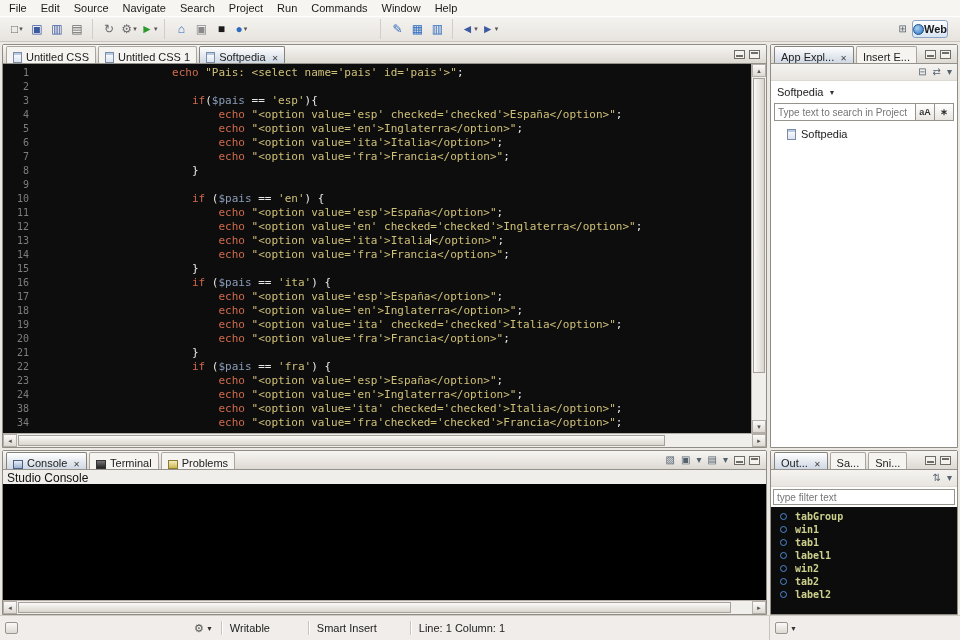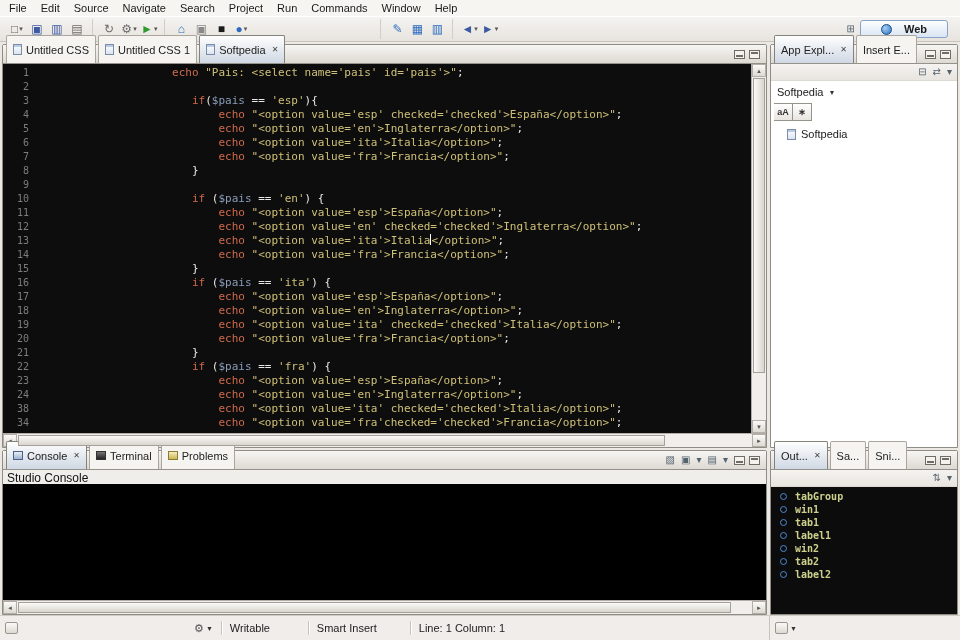--- a/index.html
+++ b/index.html
@@ -17,30 +17,30 @@
     border-top:1px solid #fff;border-bottom:1px solid #c9c5be;padding:0 4px}
   .tgroup{display:flex;align-items:center;padding:0 3px}
   .tgroup + .tgroup{border-left:1px solid #d2cec7;margin-left:2px;padding-left:6px}
   .tgroup:nth-of-type(4){margin-left:126px}
   .tbtn{height:20px;min-width:20px;display:flex;align-items:center;justify-content:center;
     border-radius:2px;padding:0 2px}
   .tbtn .glyph{font-size:12px;line-height:12px}
   .tbtn .drop{font-size:7px;color:#555;margin-left:1px}
   .toolbar-right{margin-left:auto;display:flex;align-items:center;gap:5px;padding-right:8px}
   .persp-open{font-size:11px;color:#555}
-  .persp-chip{display:flex;align-items:center;gap:12px;border:1px solid #89a3c6;
-    background:linear-gradient(#fdfefe,#d8e5f3);border-radius:3px;padding:2px 20px;font-weight:bold}
+  .persp-chip{display:flex;align-items:center;gap:0;border:1px solid #89a3c6;
+    background:linear-gradient(#fdfefe,#d8e5f3);border-radius:3px;padding:2px 0;font-weight:bold}
   .globe{width:11px;height:11px;border-radius:50%;border:1px solid #1d4f8c;
     background:radial-gradient(circle at 35% 35%,#a6d0f2,#2a6fc0)}
 
   
   .pgroup{display:flex;flex-direction:column;border:1px solid #8f8b85;background:#f0eeea;border-radius:2px 2px 0 0}
   .tabbar{height:19px;display:flex;align-items:flex-end;background:linear-gradient(#f8f6f3,#ddd9d3);
     border-bottom:1px solid #95918b;padding:2px 3px 0 3px;gap:2px}
-  .tab{display:flex;align-items:center;gap:4px;height:28px;padding:0 6px;color:#222;white-space:nowrap;
+  .tab{display:flex;align-items:flex-end;gap:4px;height:17px;padding:0 6px;color:#222;white-space:nowrap;
     background:#f6f4f1;border:1px solid #aaa69f;border-bottom:none;border-radius:2px 2px 0 0}
   .tab.active{background:linear-gradient(#fefefe,#cfd8e4);border-color:#85817b}
   .tab-close{font-size:8px;color:#444;margin-left:2px}
   .tab-fileicon{width:9px;height:11px;border:1px solid #7d8ca6;background:linear-gradient(#fff,#dbe4f0);
     box-shadow:inset 0 2px 0 #b9cbe4;display:inline-block}
   .tab-spacer{flex:1}
   .winbtns{display:flex;align-items:center;gap:4px;padding:0 3px 4px 0}
   .wb{width:11px;height:9px;border:1px solid #6f6b65;background:#f4f2ef;position:relative}
   .wb-min::after{content:"";position:absolute;left:1px;right:1px;bottom:1px;height:2px;background:#6f6b65}
   .wb-max::after{content:"";position:absolute;left:1px;right:1px;top:1px;height:2px;background:#6f6b65}
@@ -300,20 +300,21 @@
     <div class="panel-toolbar">
       <span class="mini-icon">⊟</span>
       <span class="mini-icon">⇄</span>
       <span class="mini-icon">▾</span>
     </div>
     <div class="proj-row">
       <span>Softpedia</span>
       <span class="dd-arrow">▼</span>
     </div>
     <div class="search-row">
+      <input type="text" placeholder="Type text to search in Project" style="">
       <div class="sq-btn">aA</div>
       <div class="sq-btn">∗</div>
     </div>
     <div class="tree">
         <div class="tree-item">
           <span class="tab-fileicon"></span>
           <span>Softpedia</span>
         </div>
       </div>
   </div>
@@ -374,20 +375,23 @@
         </div>
         <div class="tab-spacer"></div>
       <div class="winbtns">
         <div class="wb wb-min"></div>
         <div class="wb wb-max"></div>
       </div>
     </div>
     <div class="panel-toolbar">
       <span class="mini-icon">⇅</span>
       <span class="mini-icon">▾</span>
+    </div>
+    <div class="filter-row">
+      <input type="text" placeholder="type filter text" style="">
     </div>
     <div class="outline-tree">
         <div class="outline-item">
           <span class="o-circle"></span>
           <span>tabGroup</span>
         </div>
         <div class="outline-item">
           <span class="o-circle"></span>
           <span>win1</span>
         </div>

